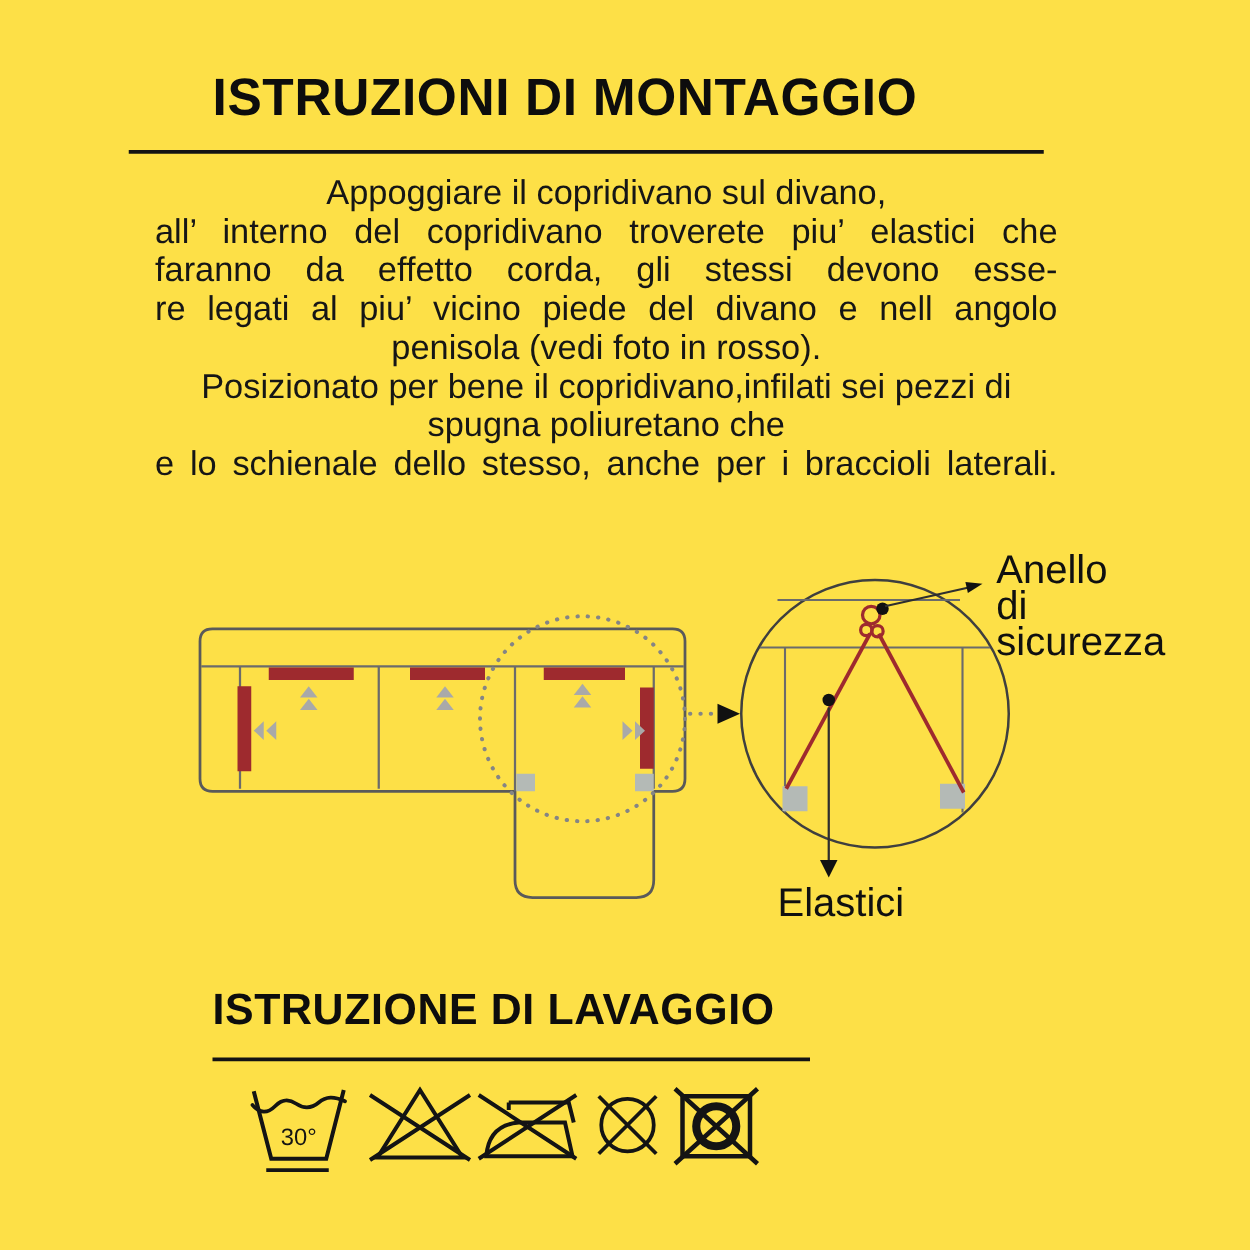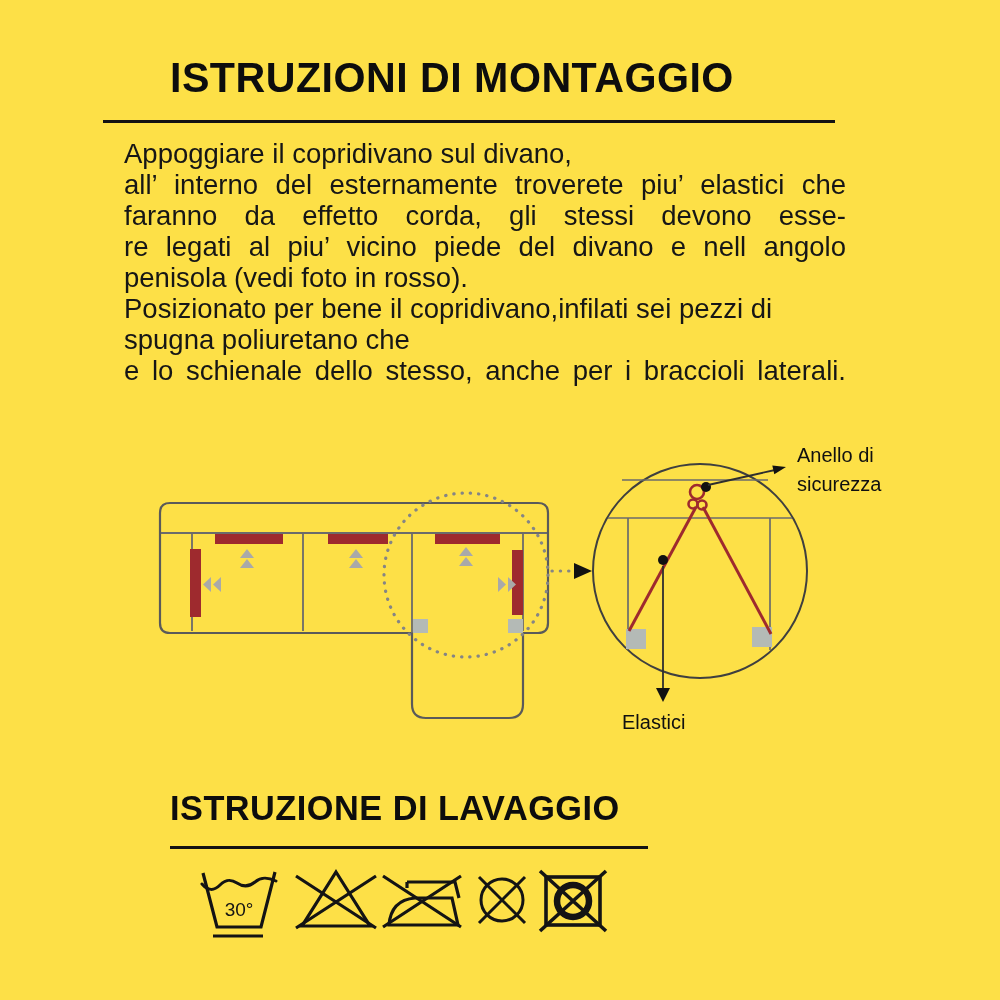--- a/index.html
+++ b/index.html
@@ -13,25 +13,25 @@
     font-size:42px; font-weight:bold; letter-spacing:0.5px; color:#0d0d0d;
     white-space:nowrap; transform:scaleX(0.98); transform-origin:left;
   }
   .rule { position:absolute; background:#131313; height:3px; }
   .rule-montaggio { left:103px; top:120px; width:732px; }
   .rule-lavaggio  { left:170px; top:846px; width:478px; }
   .body-text {
     position:absolute; left:124px; top:138px; width:722px;
     font-size:27.5px; line-height:31px; color:#161616;
   }
-  .line { text-align:left; }
+  .line { text-align:center; }
   .line.j { text-align:justify; text-align-last:justify; }
   .diagram-svg { position:absolute; left:140px; top:435px; }
   .diagram-label {
-    position:absolute; font-size:20px; line-height:29px; color:#101010;
+    position:absolute; font-size:32px; line-height:29px; color:#101010;
   }
   .label-anello  { left:797px; top:441px; width:116px; }
   .label-elastici{ left:622px; top:708px; }
   .sub-title {
     position:absolute; left:170px; top:788px; margin:0;
     font-size:35px; font-weight:bold; letter-spacing:0.5px; color:#0d0d0d;
     white-space:nowrap; transform:scaleX(0.98); transform-origin:left;
   }
   .care-symbol { position:absolute;text-align:center; }
   .cs-1 { left:200px; top:870px; }
@@ -57,21 +57,21 @@
 </head>
 <body>
 
 <div class="page">
 
   <h1 class="main-title">ISTRUZIONI DI MONTAGGIO</h1>
   <div class="rule rule-montaggio"></div>
 
   <div class="body-text">
     <div class="line">Appoggiare il copridivano sul divano,</div>
-    <div class="line j">all’ interno del esternamente troverete piu’ elastici che</div>
+    <div class="line j">all’ interno del copridivano troverete piu’ elastici che</div>
     <div class="line j">faranno da effetto corda, gli  stessi devono esse-</div>
     <div class="line j">re legati al piu’ vicino piede del divano e nell angolo</div>
     <div class="line">penisola (vedi foto in rosso).</div>
     <div class="line">Posizionato per bene il copridivano,infilati sei pezzi di</div>
     <div class="line">spugna poliuretano che</div>
     <div class="line j">e lo schienale  dello stesso, anche per i braccioli laterali.</div>
   </div>
 
   <svg class="diagram-svg" width="780" height="330" viewBox="140 435 780 330" xmlns="http://www.w3.org/2000/svg">
 

